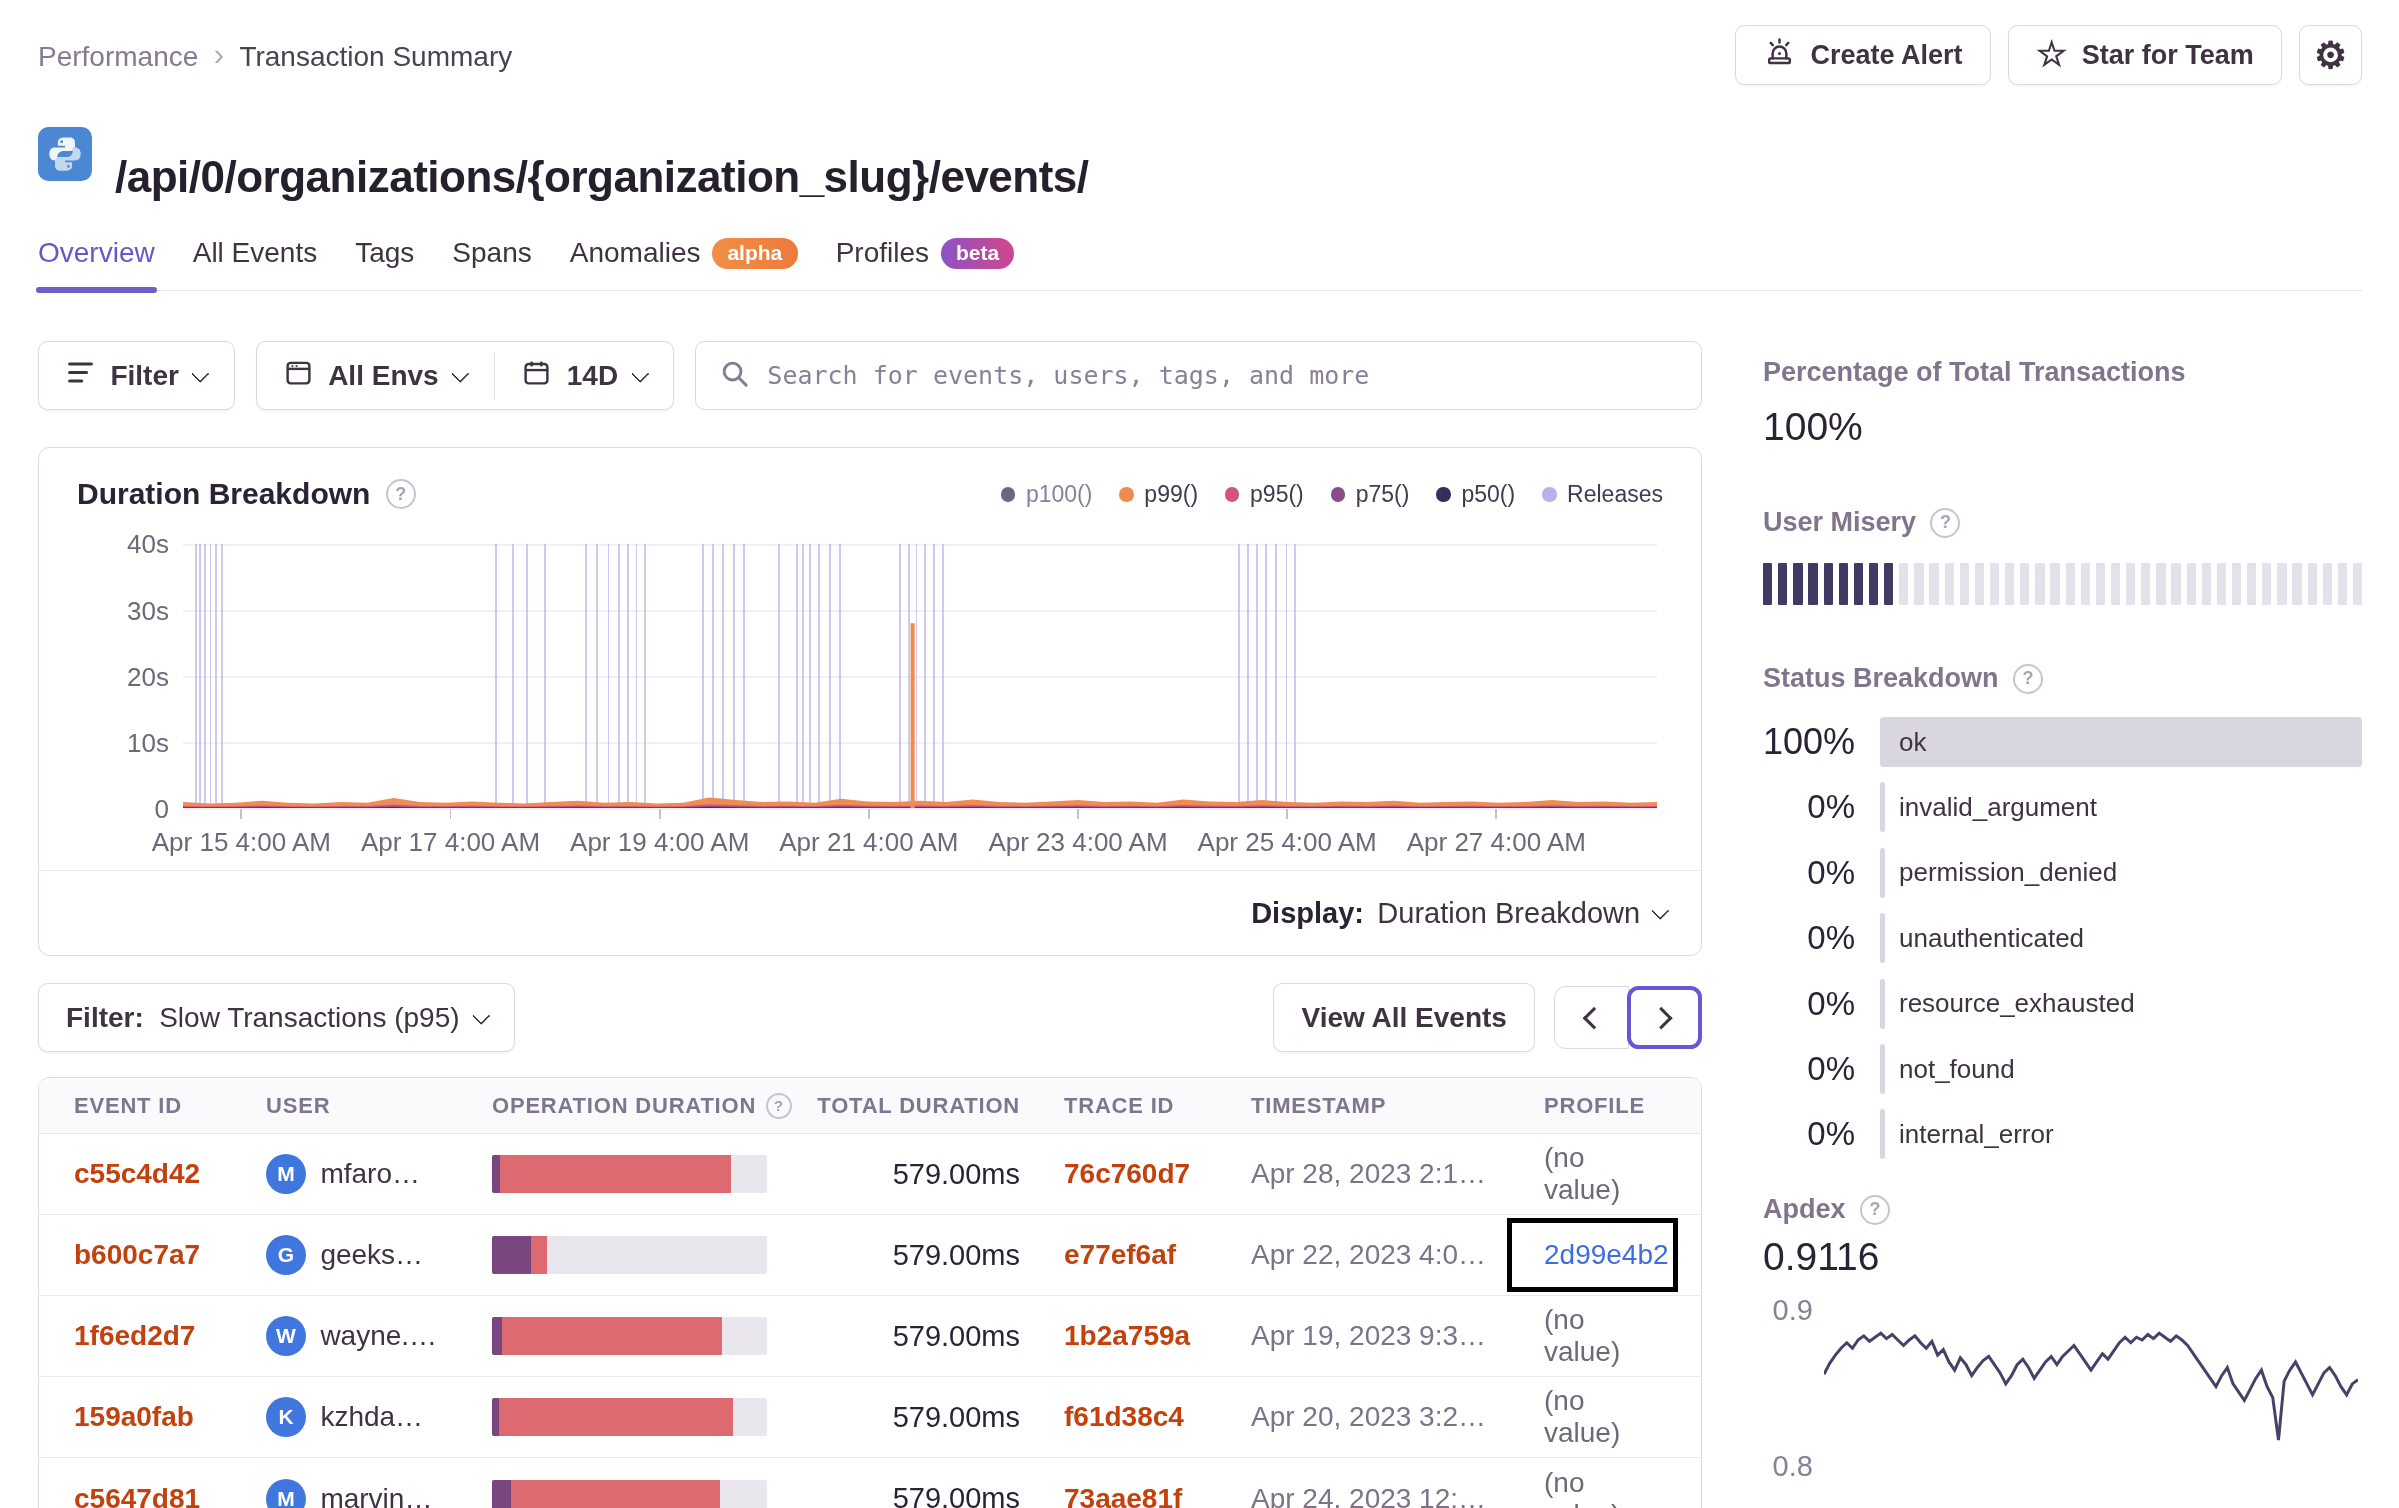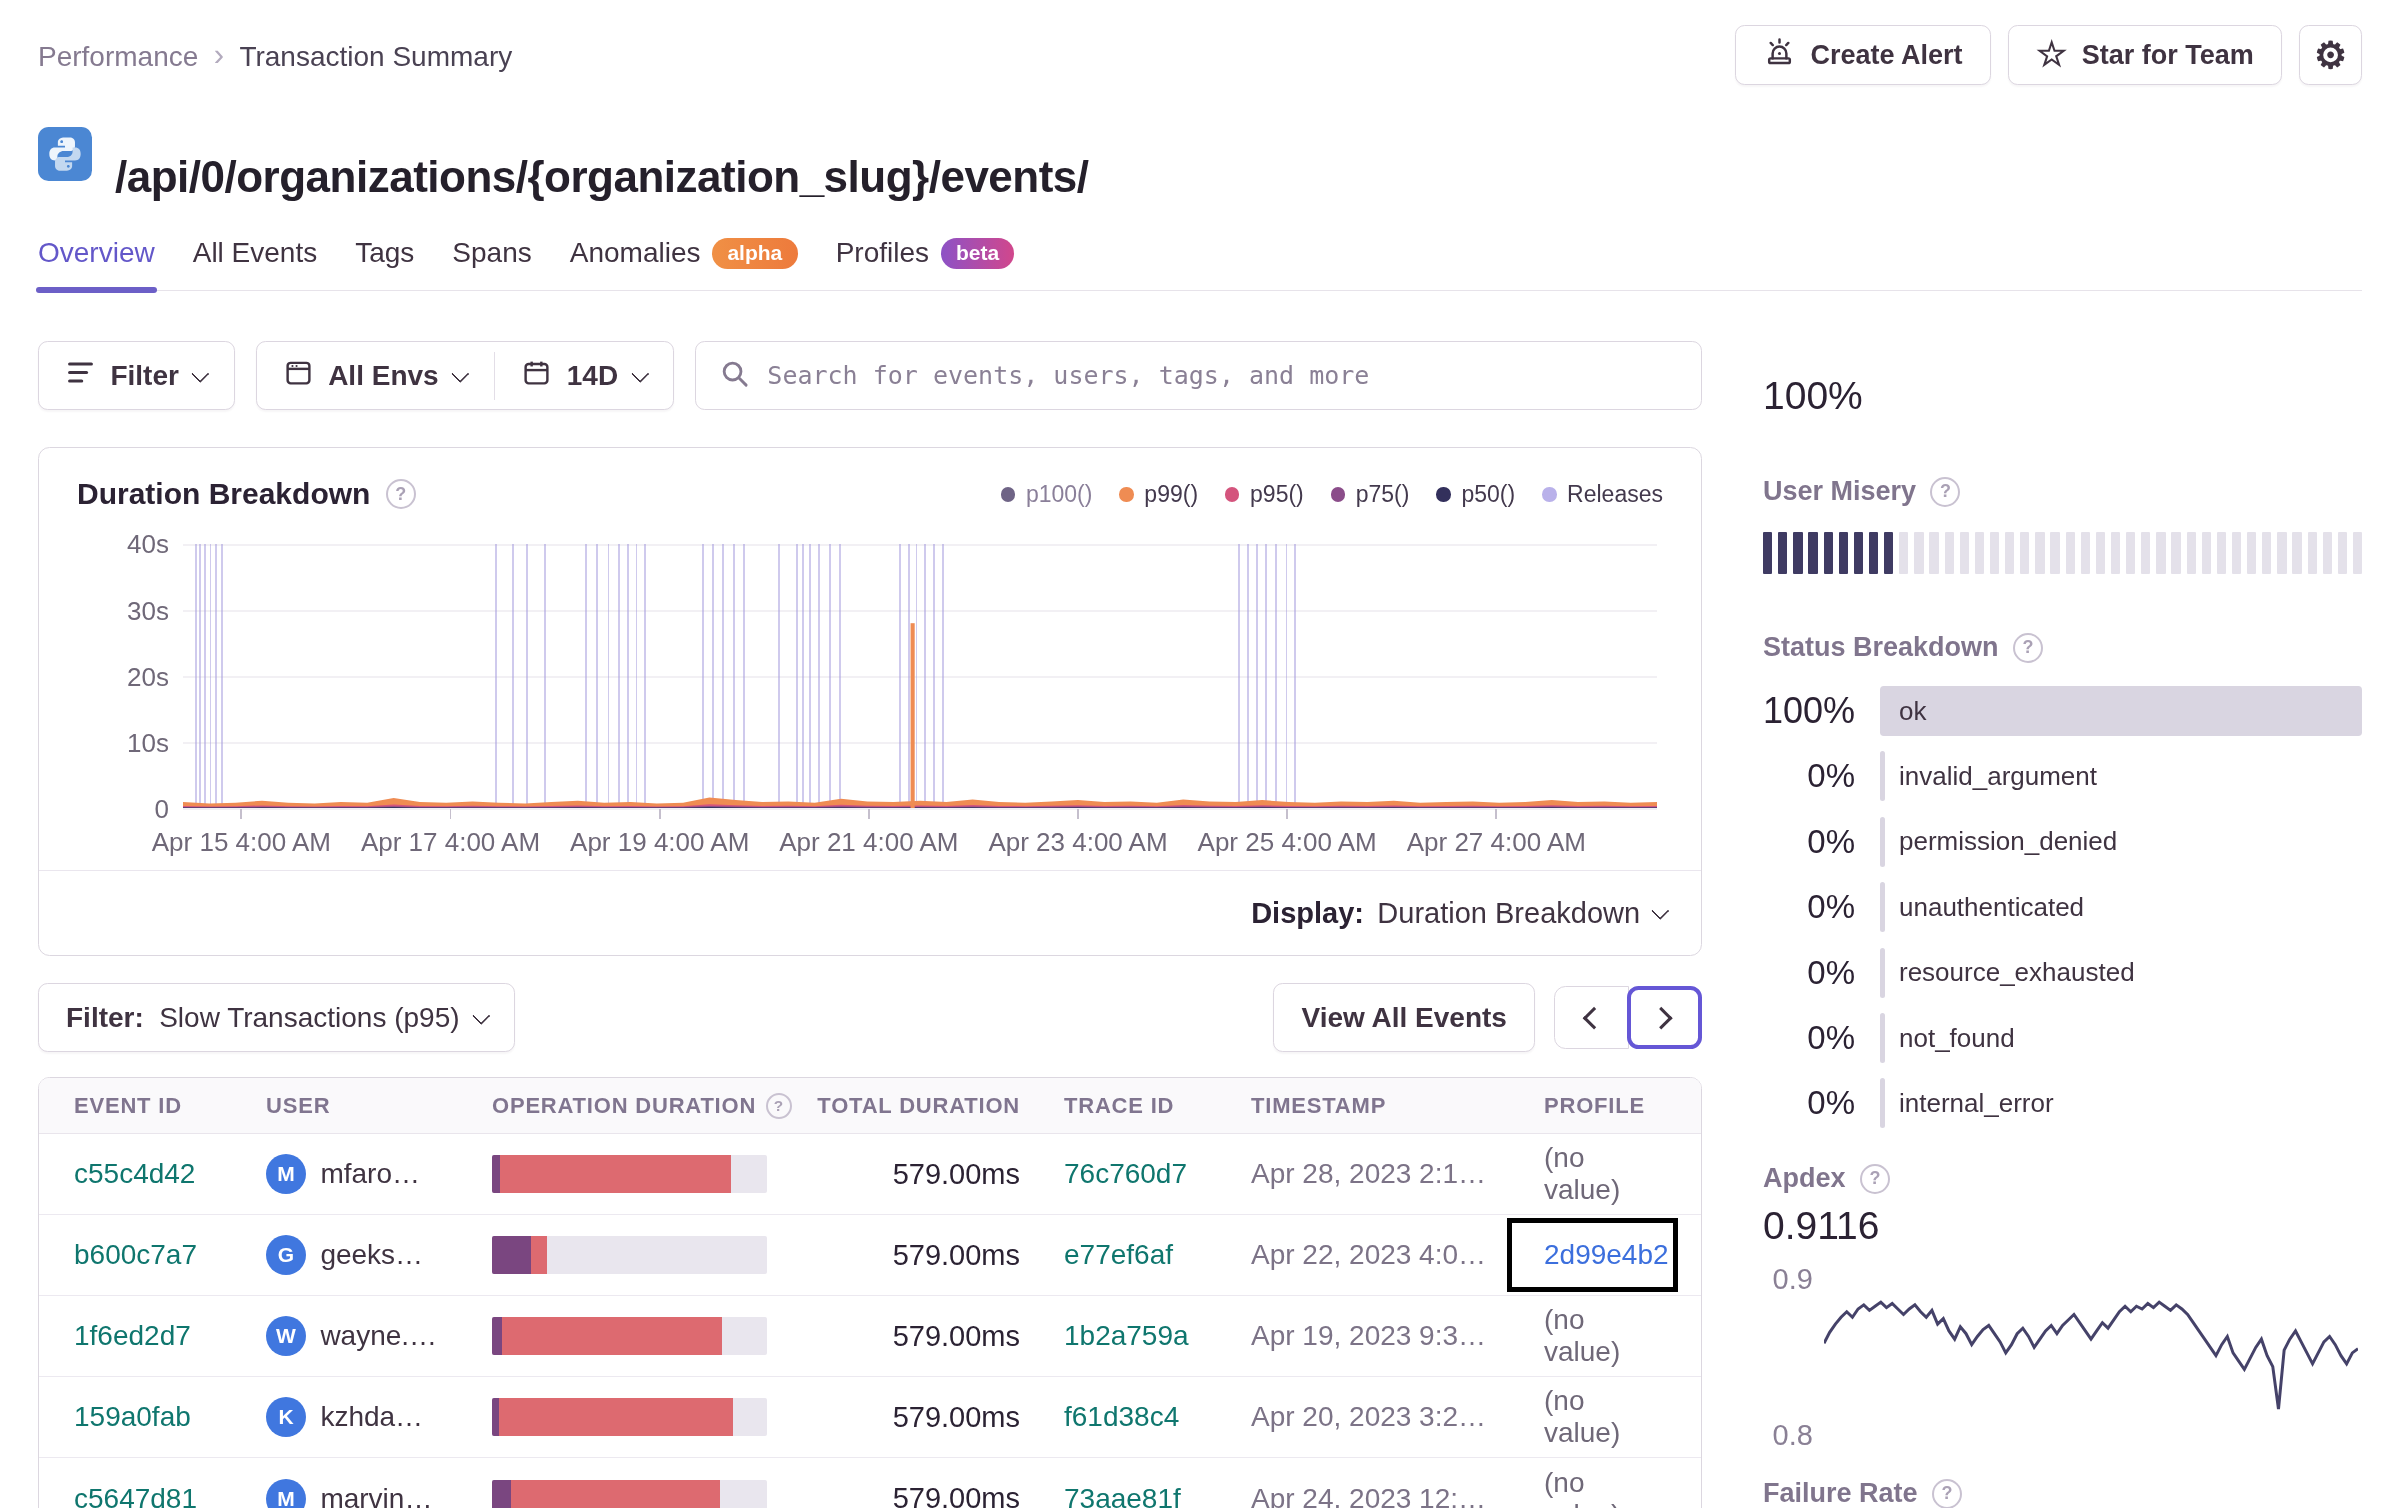--- a/index.html
+++ b/index.html
@@ -102,21 +102,21 @@
 
   
   .table-card { margin-top: 25px; overflow: visible; }
   .tgrid { display: grid; grid-template-columns: 192px 226px 317px 255px 187px 293px 1fr; align-items: center; padding: 0 35px; }
   .thead { height: 56px; background: #faf9fb; border-bottom: 1.9px solid #e9e5ec; border-radius: 9.6px 9.6px 0 0; }
   .th { font-size: 22px; font-weight: 700; letter-spacing: 0.8px; color: #80758f; display: flex; align-items: center; gap: 9.6px; }
   .th .help { width: 26px; height: 26px; font-size: 15.4px; }
   .th-right { justify-content: flex-end; padding-right: 44px; }
   .trow { height: 81px; border-bottom: 1.9px solid #ece9f0; font-size: 28px; }
   .trow:last-child { border-bottom: 0; }
-  .cell-link { color: #0f766e; cursor: pointer; }
+  .cell-link { color: #c2410c; cursor: pointer; font-weight: bold; }
   .user-cell { display: flex; align-items: center; gap: 14.4px; color: #3f3341; }
   .avatar { width: 40px; height: 40px; border-radius: 50%; background: #4077df; color: #fff; font-size: 21px; font-weight: 700; display: grid; place-items: center; flex: none; }
   .bar-track { width: 275px; height: 38px; background: #e9e6ee; border-radius: 1.9px; display: flex; overflow: hidden; }
   .bar-purple { background: #7a4680; height: 100%; }
   .bar-red { background: #dd6a70; height: 100%; }
   .total-cell { text-align: right; padding-right: 44px; color: #2b2233; font-size: 29px; }
   .ts-cell { color: #7c7387; white-space: nowrap; }
   .profile-cell { position: relative; color: #6f6878; }
   .profile-cell.link { color: #3c6fdd; cursor: pointer; }
   .profile-cell.highlight::after { content: ""; position: absolute; left: -37px; right: -9.6px; top: -21px; bottom: -21px; border: 5.8px solid #000; pointer-events: none; }
@@ -514,20 +514,21 @@
           <div class="cell-link">73aae81f</div>
           <div class="ts-cell">Apr 24, 2023 12:…</div>
           <div class="profile-cell">(no value)</div>
         </div>
       </div>
     </div>
 
     <aside class="sidebar">
 
       <div>
+        <div class="side-h">Percentage of Total Transactions</div>
         <div class="big-val">100%</div>
       </div>
 
       <div class="side-section">
         <div class="side-h">
           <span>User Misery</span>
           <span class="help">?</span>
         </div>
         <div class="misery-bar" id="misery-bar">
             <div class="misery-seg" style="background: rgb(63, 59, 99);"></div>

